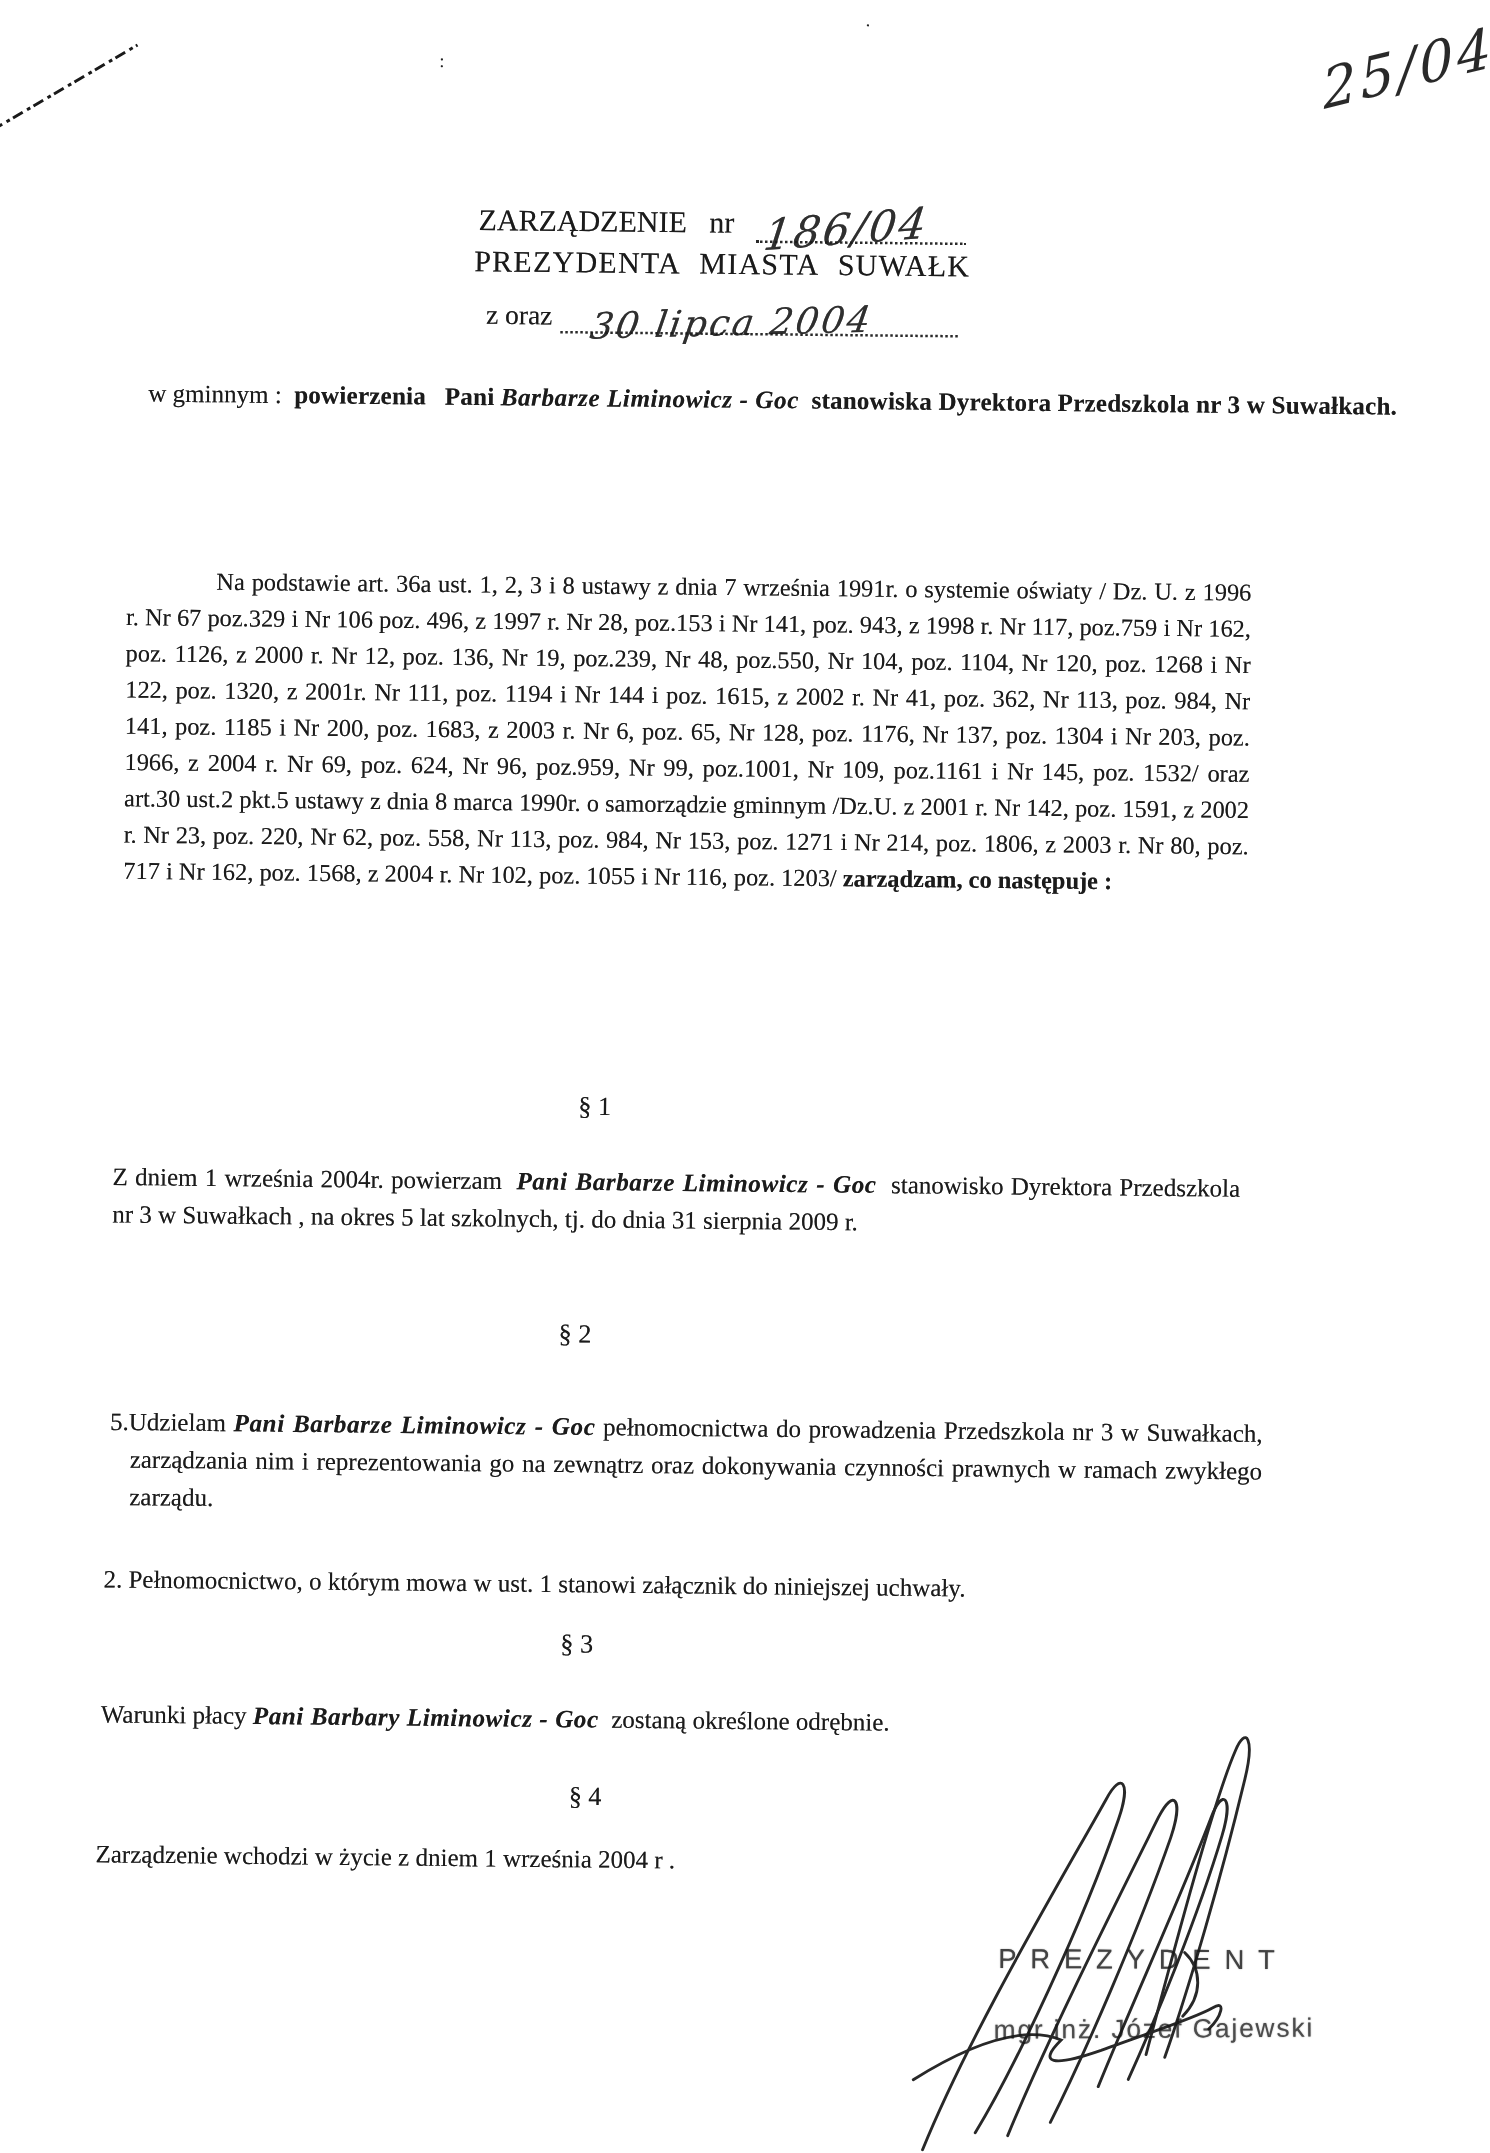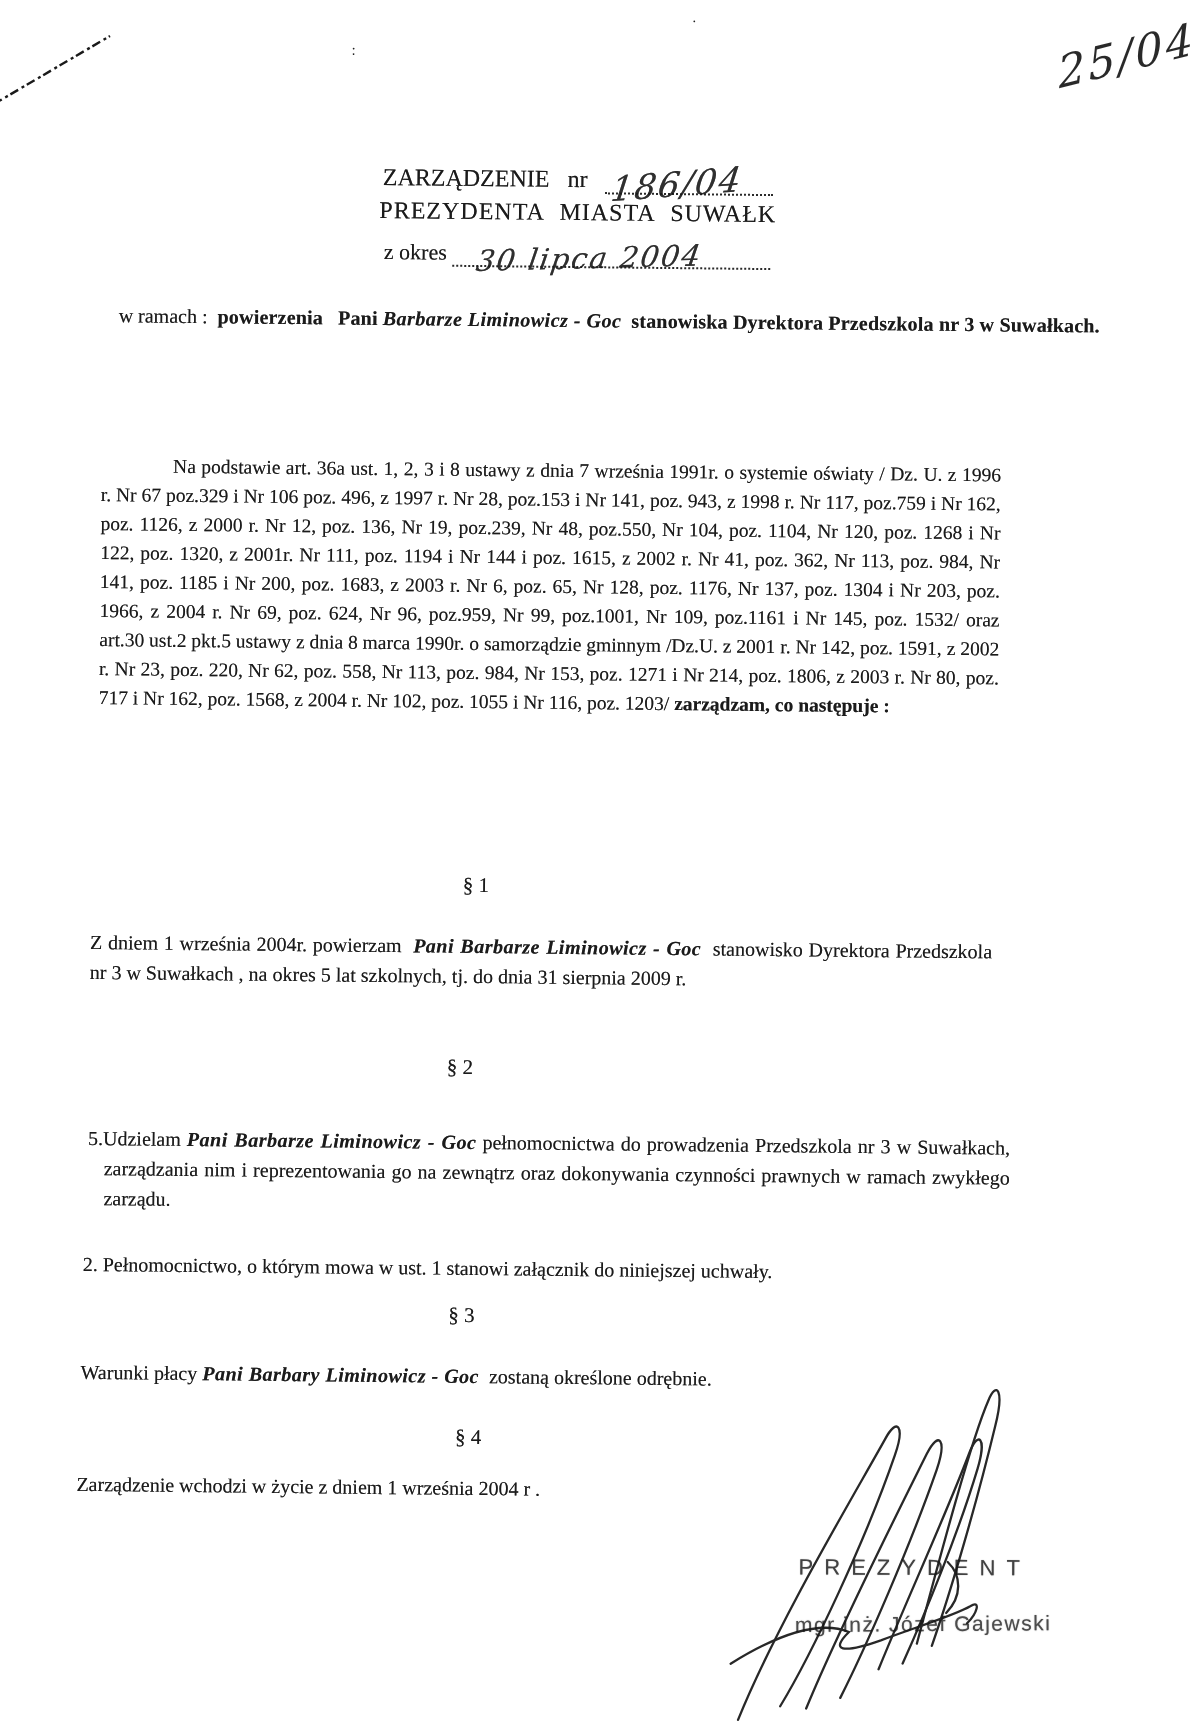--- a/index.html
+++ b/index.html
@@ -80,28 +80,28 @@
     <div class="header typed">
       <div class="h-row1">
         <span>ZARZĄDZENIE</span>
         <span>nr</span>
         <span class="num-slot">
           <span class="hw hw-num">186/04</span>
         </span>
       </div>
       <div class="h-row2">PREZYDENTA MIASTA SUWAŁK</div>
       <div class="h-row3">
-        <span>z okres</span>
+        <span>z oraz</span>
         <span class="date-slot">
           <span class="hw hw-date">30 lipca 2004</span>
         </span>
       </div>
     </div>
 
-    <p class="subject typed"><span>w ramach :</span>&nbsp; <b>powierzenia</b>&nbsp;&nbsp; <b>Pani</b> <span class="bi">Barbarze Liminowicz - Goc</span>&nbsp; <b>stanowiska Dyrektora</b> <b>Przedszkola nr 3 w Suwałkach.</b></p>
+    <p class="subject typed"><span>w gminnym :</span>&nbsp; <b>powierzenia</b>&nbsp;&nbsp; <b>Pani</b> <span class="bi">Barbarze Liminowicz - Goc</span>&nbsp; <b>stanowiska Dyrektora</b> <b>Przedszkola nr 3 w Suwałkach.</b></p>
 
     <p class="legal typed"><span>Na podstawie art. 36a ust. 1, 2, 3 i 8 ustawy z dnia 7 września 1991r. o systemie oświaty / Dz. U. z 1996 r. Nr 67 poz.329 i Nr 106 poz. 496, z 1997 r. Nr 28, poz.153 i Nr 141, poz. 943, z 1998 r. Nr 117, poz.759 i Nr 162, poz. 1126, z 2000 r. Nr 12, poz. 136, Nr 19, poz.239, Nr 48, poz.550, Nr 104, poz. 1104, Nr 120, poz. 1268 i Nr 122, poz. 1320, z 2001r. Nr 111, poz. 1194 i Nr 144 i poz. 1615, z 2002 r. Nr 41, poz. 362, Nr 113, poz. 984, Nr 141, poz. 1185 i Nr 200, poz. 1683, z 2003 r. Nr 6, poz. 65, Nr 128, poz. 1176, Nr 137, poz. 1304 i Nr 203, poz. 1966, z 2004 r. Nr 69, poz. 624, Nr 96, poz.959, Nr 99, poz.1001, Nr 109, poz.1161 i Nr 145, poz. 1532/ oraz art.30 ust.2 pkt.5 ustawy z dnia 8 marca 1990r. o samorządzie gminnym /Dz.U. z 2001 r. Nr 142, poz. 1591, z 2002 r. Nr 23, poz. 220, Nr 62, poz. 558, Nr 113, poz. 984, Nr 153, poz. 1271 i Nr 214, poz. 1806, z 2003 r. Nr 80, poz. 717 i Nr 162, poz. 1568, z 2004 r. Nr 102, poz. 1055 i Nr 116, poz. 1203/</span> <b>zarządzam, co następuje :</b></p>
 
     <div class="sec typed" style="left:472px;top:868px;">§ 1</div>
     <p class="para typed" style="left:100px;top:926px;width:902px;"><span>Z dniem 1 września 2004r. powierzam</span>&nbsp; <span class="bi">Pani Barbarze Liminowicz - Goc</span>&nbsp; <span>stanowisko Dyrektora Przedszkola nr 3 w Suwałkach , na okres 5 lat szkolnych, tj. do dnia 31 sierpnia 2009 r.</span></p>
 
     <div class="sec typed" style="left:458px;top:1050px;">§ 2</div>
     <p class="para hang typed" style="left:100px;top:1122px;width:906px;"><span>5.Udzielam</span> <span class="bi">Pani Barbarze Liminowicz - Goc</span> <span>pełnomocnictwa do prowadzenia Przedszkola nr 3 w Suwałkach, zarządzania nim i reprezentowania go na zewnątrz oraz dokonywania czynności prawnych w ramach zwykłego zarządu.</span></p>
     <p class="para typed" style="left:96px;top:1248px;width:906px;text-align:left;">2. Pełnomocnictwo, o którym mowa w ust. 1 stanowi załącznik do niniejszej uchwały.</p>
 

